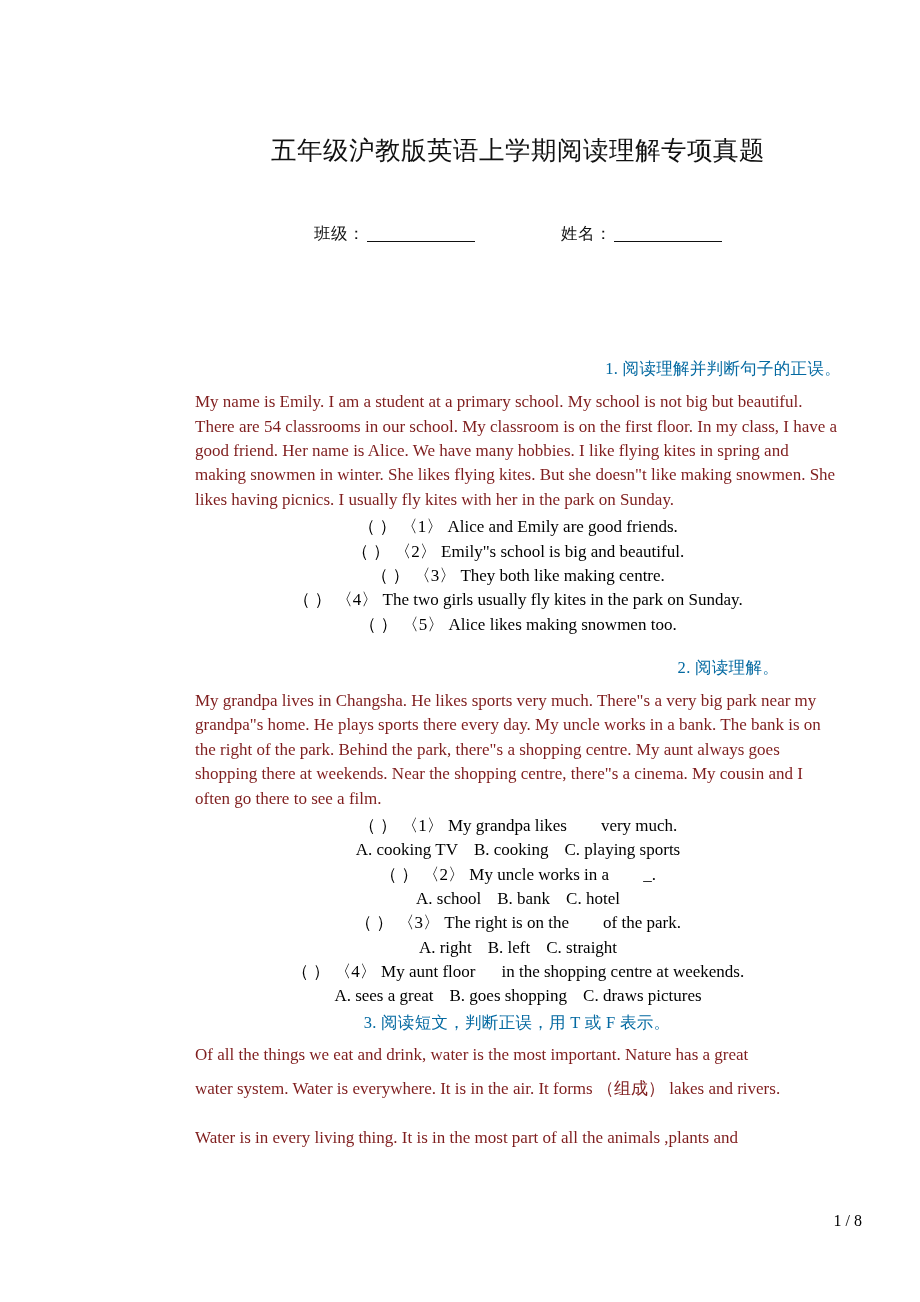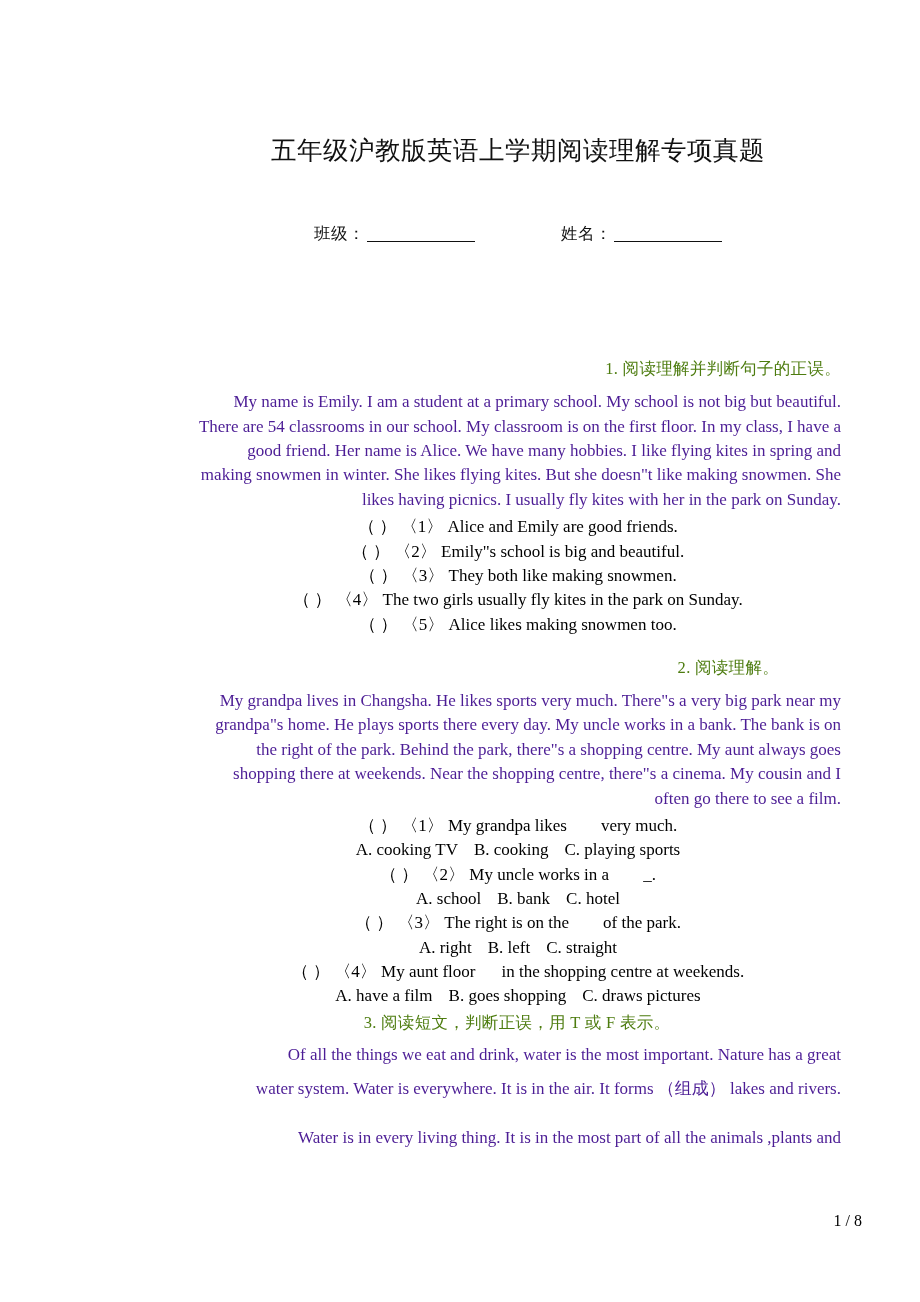--- a/index.html
+++ b/index.html
@@ -50,37 +50,37 @@
     border-bottom: 1.7px solid #111111;
     width: 108px;
     height: 15px;
     vertical-align: -3px;
     margin-left: 2px;
   }
   .id-gap { display: inline-block; width: 86px; }
 
   
   .section-heading {
-    color: #4d7c0f;
+    color: #0369a1;
     font-size: 16.5px;
     line-height: 1.45;
     text-align: right;
     letter-spacing: 0.3px;
   }
   .section-heading.center { text-align: center; }
   .sh-1 { margin-top: 112px; padding-right: 0px; }
   .sh-2 { margin-top: 19px; padding-right: 62px; }
   .sh-3 { margin-top: 2px; padding-right: 2px; }
 
   
   .passage {
-    text-align: right;
+    text-align: left;
     font-size: 17px;
     line-height: 1.44;
-    color: #4c1d95;
+    color: #7f1d1d;
     margin-top: 9px;
   }
   .passage-3 {
     line-height: 2.0;
     margin-top: 4px;
   }
   .passage-3-b {
     line-height: 1.6;
     margin-top: 18px;
   }
@@ -131,21 +131,21 @@
       <div class="qline"><span>（ ）</span>
         <span>〈1〉</span>
         <span>Alice and Emily are good friends.</span>
       </div>
       <div class="qline"><span>（ ）</span>
         <span>〈2〉</span>
         <span>Emily"s school is big and beautiful.</span>
       </div>
       <div class="qline"><span>（ ）</span>
         <span>〈3〉</span>
-        <span>They both like making snowmen.</span>
+        <span>They both like making centre.</span>
       </div>
       <div class="qline"><span>（ ）</span>
         <span>〈4〉</span>
         <span>The two girls usually fly kites in the park on Sunday.</span>
       </div>
       <div class="qline"><span>（ ）</span>
         <span>〈5〉</span>
         <span>Alice likes making snowmen too.</span>
       </div>
     </div>
@@ -174,21 +174,21 @@
         <span>〈3〉</span>
         <span>The right is on the</span><span class="gap-md"></span><span>of the park.</span>
       </div>
       <div class="qline opts"><span>A. right</span><span class="gap-opt"></span><span>B. left</span><span class="gap-opt"></span><span>C. straight</span>
       </div>
 
       <div class="qline"><span>（ ）</span>
         <span>〈4〉</span>
         <span>My aunt floor</span><span class="gap-sm"></span><span>in the shopping centre at weekends.</span>
       </div>
-      <div class="qline opts"><span>A. have a film</span><span class="gap-opt"></span><span>B. goes shopping</span><span class="gap-opt"></span><span>C. draws pictures</span>
+      <div class="qline opts"><span>A. sees a great</span><span class="gap-opt"></span><span>B. goes shopping</span><span class="gap-opt"></span><span>C. draws pictures</span>
       </div>
     </div>
 
     <div class="section-heading sh-3 center">3. 阅读短文，判断正误，用 T 或 F 表示。</div>
 
     <div class="passage passage-3">
       <div>Of all the things we eat and drink, water is the most important. Nature has a great</div>
       <div>water system. Water is everywhere. It is in the air. It forms （组成） lakes and rivers.</div>
     </div>
     <div class="passage passage-3-b">

